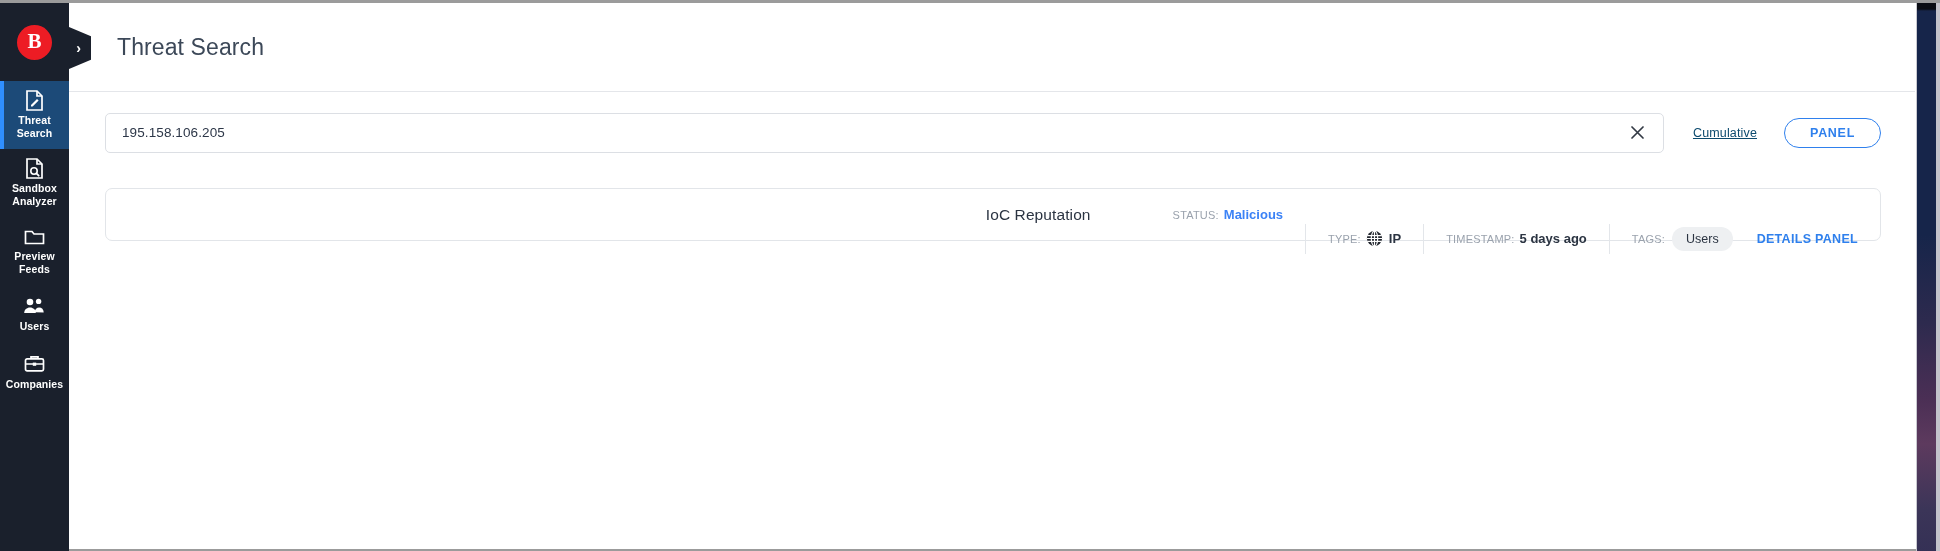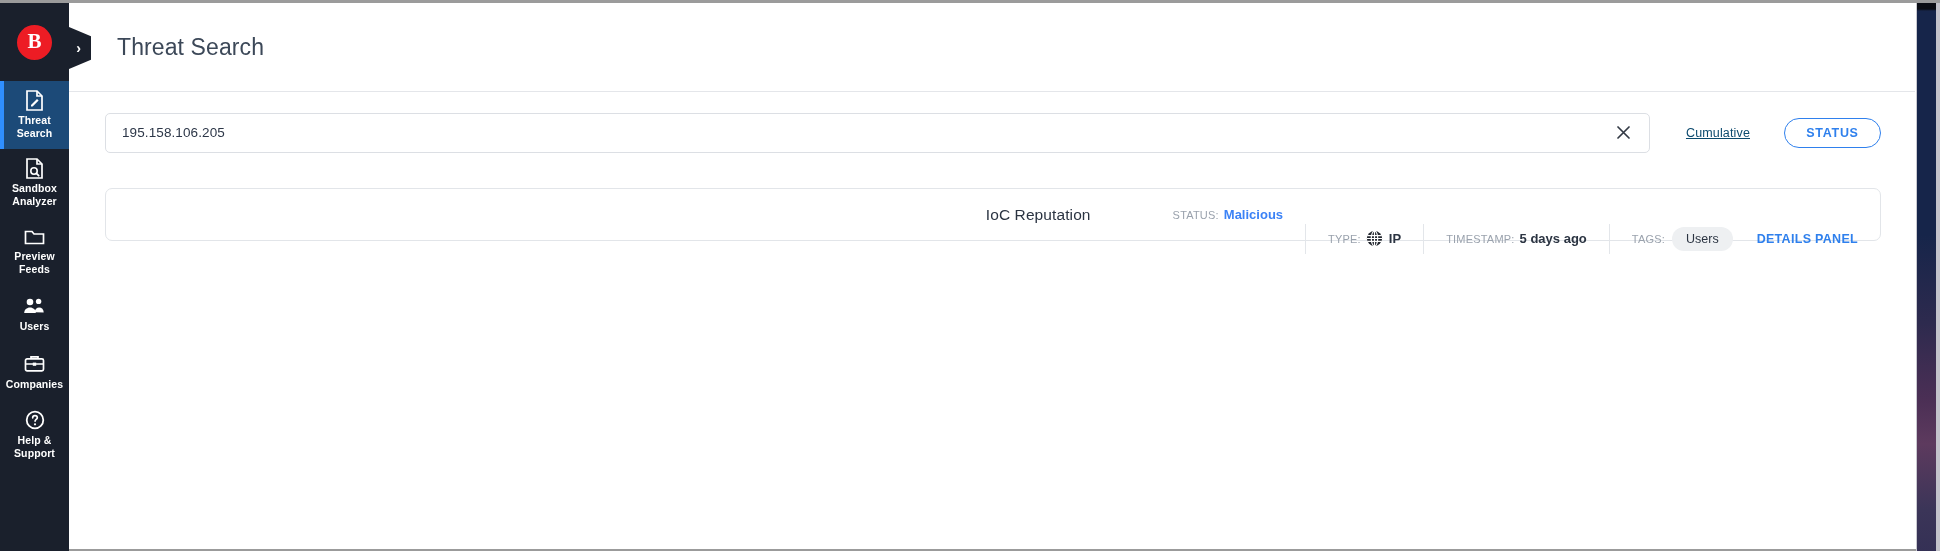--- a/index.html
+++ b/index.html
@@ -141,21 +141,21 @@
     font-weight: 400;
     letter-spacing: 0.1px;
   }
 
   .search-bar {
     height: 82px;
     border-top: 1px solid #e4e6ea;
     display: flex;
     align-items: center;
     padding: 0 34px 0 36px;
-    gap: 16px;
+    gap: 9px;
   }
   .search-field {
     flex: 1;
     height: 40px;
     border: 1px solid #dcdfe4;
     border-radius: 5px;
     display: flex;
     align-items: center;
     padding: 0 14px 0 16px;
     background: #fff;
@@ -329,30 +329,20 @@
         <svg width="21" height="19" viewBox="0 0 21 19">
             <path d="M7 4.5V2.8h7v1.7" fill="none" stroke="#ffffff" stroke-width="1.7"></path>
             <rect x="1.5" y="4.8" width="18" height="12" rx="1.6" fill="none" stroke="#ffffff" stroke-width="1.7"></rect>
             <path d="M1.5 10h18" stroke="#ffffff" stroke-width="1.5"></path>
             <rect x="8.8" y="8.6" width="3.4" height="3.2" fill="#ffffff"></rect>
           </svg>
       </span>
       <span class="nav-label">Companies</span>
     </div>
 
-    <div class="nav-item">
-      <span class="nav-icon">
-        <svg width="20" height="20" viewBox="0 0 20 20">
-            <circle cx="10" cy="10" r="8.3" fill="none" stroke="#ffffff" stroke-width="1.8"></circle>
-            <path d="M7.7 7.8c0-1.3 1-2.2 2.3-2.2s2.3.9 2.3 2.1c0 1.7-2.2 1.8-2.2 3.4" fill="none" stroke="#ffffff" stroke-width="1.7" stroke-linecap="round"></path>
-            <circle cx="10" cy="14.3" r="1.1" fill="#ffffff"></circle>
-          </svg>
-      </span>
-      <span class="nav-label">Help &amp; Support</span>
-    </div>
   </nav>
 
   <div class="notch">
     <span class="notch-arrow">›</span>
   </div>
 
   <div class="main">
 
     <div class="page-header">
       <h1 class="page-title">Threat Search</h1>
@@ -361,21 +351,21 @@
     <div class="search-bar">
       <div class="search-field">
         <input type="text" value="195.158.106.205" placeholder="Search for an IoC" style="">
         <span class="clear-btn">
           <svg width="13" height="13" viewBox="0 0 13 13">
               <path d="M1 1l11 11M12 1L1 12" stroke="#333a45" stroke-width="1.7" stroke-linecap="round"></path>
             </svg>
         </span>
       </div>
       <span class="cumulative-link">Cumulative</span>
-      <button class="search-button">STATUS</button>
+      <button class="search-button">PANEL</button>
     </div>
 
     <div class="content">
       <div class="result-card">
         <span class="card-title">IoC Reputation</span>
 
         <div class="meta-group">
           <span class="meta-label">STATUS:</span>
           <span class="meta-value malicious">Malicious</span>
         </div>

